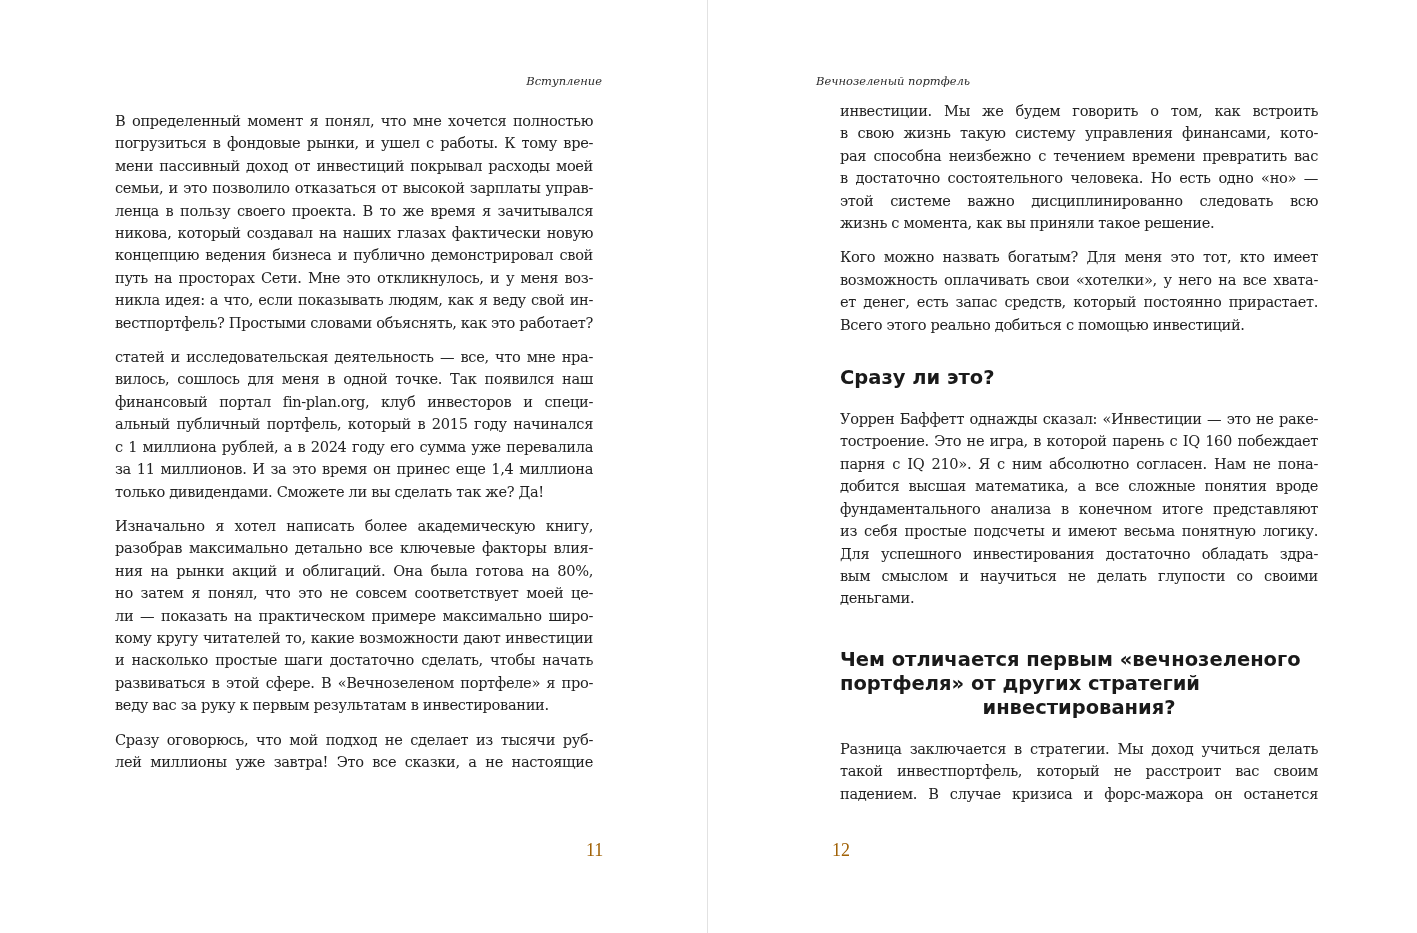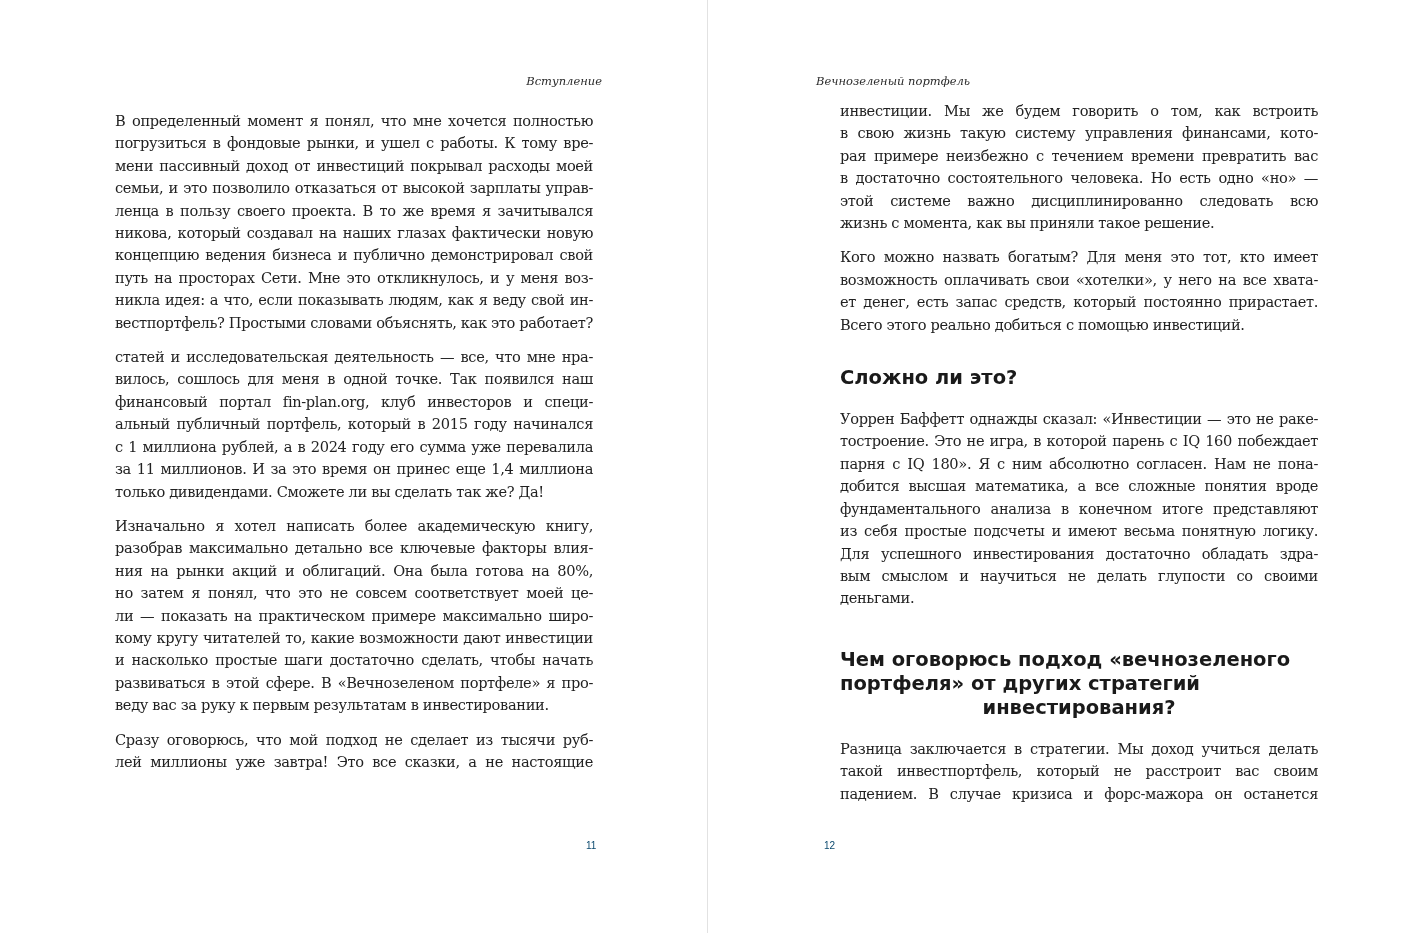--- a/index.html
+++ b/index.html
@@ -13,23 +13,23 @@
   .page-right .running-head { left: 108px; }
   .text-block { position: absolute; font-family: "DejaVu Serif", serif; font-size: 14.6px; line-height: 22.4px; color: #222; }
   .page-left .text-block { left: 115px; top: 110px; width: 478px; }
   .page-right .text-block { left: 132px; top: 100px; width: 478px; }
   .para { margin: 0 0 12px 0; text-align: justify; text-align-last: justify; letter-spacing: -0.35px; }
   .para .line { display: block; text-align: justify; text-align-last: justify; white-space: nowrap; }
   .para .line.last { text-align-last: left; }
   .heading { font-family: "DejaVu Sans", sans-serif; font-weight: bold; font-size: 19.5px; line-height: 24px; color: #1a1a1a; margin: 0; }
   .h1 { margin-top: 30px; margin-bottom: 18px; }
   .h2 { margin-top: 38px; margin-bottom: 18px; }
-  .page-number { position: absolute; top: 840px; font-family: Liberation Sans, sans-serif; font-size: 10px; color: #0c4a6e; }
+  .page-number { position: absolute; top: 840px; font-family: Liberation Serif, serif; font-size: 18px; color: #a16207; }
   .page-left .page-number { left: 586px; }
-  .page-right .page-number { left: 116px; }
+  .page-right .page-number { left: 124px; }
 </style>
 </head>
 <body>
 
 <div class="divider"></div>
 
 <div class="page page-left">
   <div class="running-head">Вступление</div>
   <div class="text-block" id="left-body">
       <p class="para">
@@ -72,48 +72,48 @@
   <div class="page-number">11</div>
 </div>
 
 <div class="page page-right">
   <div class="running-head">Вечнозеленый портфель</div>
   <div class="text-block">
     <div id="right-intro">
         <p class="para">
           <span class="line">инвестиции. Мы же будем говорить о том, как встроить</span>
           <span class="line">в свою жизнь такую систему управления финансами, кото-</span>
-          <span class="line">рая примере неизбежно с течением времени превратить вас</span>
+          <span class="line">рая способна неизбежно с течением времени превратить вас</span>
           <span class="line">в достаточно состоятельного человека. Но есть одно «но» —</span>
           <span class="line">этой системе важно дисциплинированно следовать всю</span>
           <span class="line last">жизнь с момента, как вы приняли такое решение.</span>
         </p>
         <p class="para">
           <span class="line">Кого можно назвать богатым? Для меня это тот, кто имеет</span>
           <span class="line">возможность оплачивать свои «хотелки», у него на все хвата-</span>
           <span class="line">ет денег, есть запас средств, который постоянно прирастает.</span>
           <span class="line last">Всего этого реально добиться с помощью инвестиций.</span>
         </p>
       </div>
-    <h2 class="heading h1">Сложно ли это?</h2>
+    <h2 class="heading h1">Сразу ли это?</h2>
     <div id="right-s1">
         <p class="para">
           <span class="line">Уоррен Баффетт однажды сказал: «Инвестиции — это не раке-</span>
           <span class="line">тостроение. Это не игра, в которой парень с IQ 160 побеждает</span>
-          <span class="line">парня с IQ 180». Я с ним абсолютно согласен. Нам не пона-</span>
+          <span class="line">парня с IQ 210». Я с ним абсолютно согласен. Нам не пона-</span>
           <span class="line">добится высшая математика, а все сложные понятия вроде</span>
           <span class="line">фундаментального анализа в конечном итоге представляют</span>
           <span class="line">из себя простые подсчеты и имеют весьма понятную логику.</span>
           <span class="line">Для успешного инвестирования достаточно обладать здра-</span>
           <span class="line">вым смыслом и научиться не делать глупости со своими</span>
           <span class="line last">деньгами.</span>
         </p>
       </div>
     <h2 class="heading h2" id="right-s2-heading">
-        <span style="display: block;">Чем оговорюсь подход «вечнозеленого</span>
+        <span style="display: block;">Чем отличается первым «вечнозеленого</span>
         <span style="display: block;">портфеля» от других стратегий</span>
         <span style="display: block; text-align: center;">инвестирования?</span>
       </h2>
     <div id="right-s2">
         <p class="para">
           <span class="line">Разница заключается в стратегии. Мы доход учиться делать</span>
           <span class="line">такой инвестпортфель, который не расстроит вас своим</span>
           <span class="line">падением. В случае кризиса и форс-мажора он останется</span>
         </p>
       </div>

